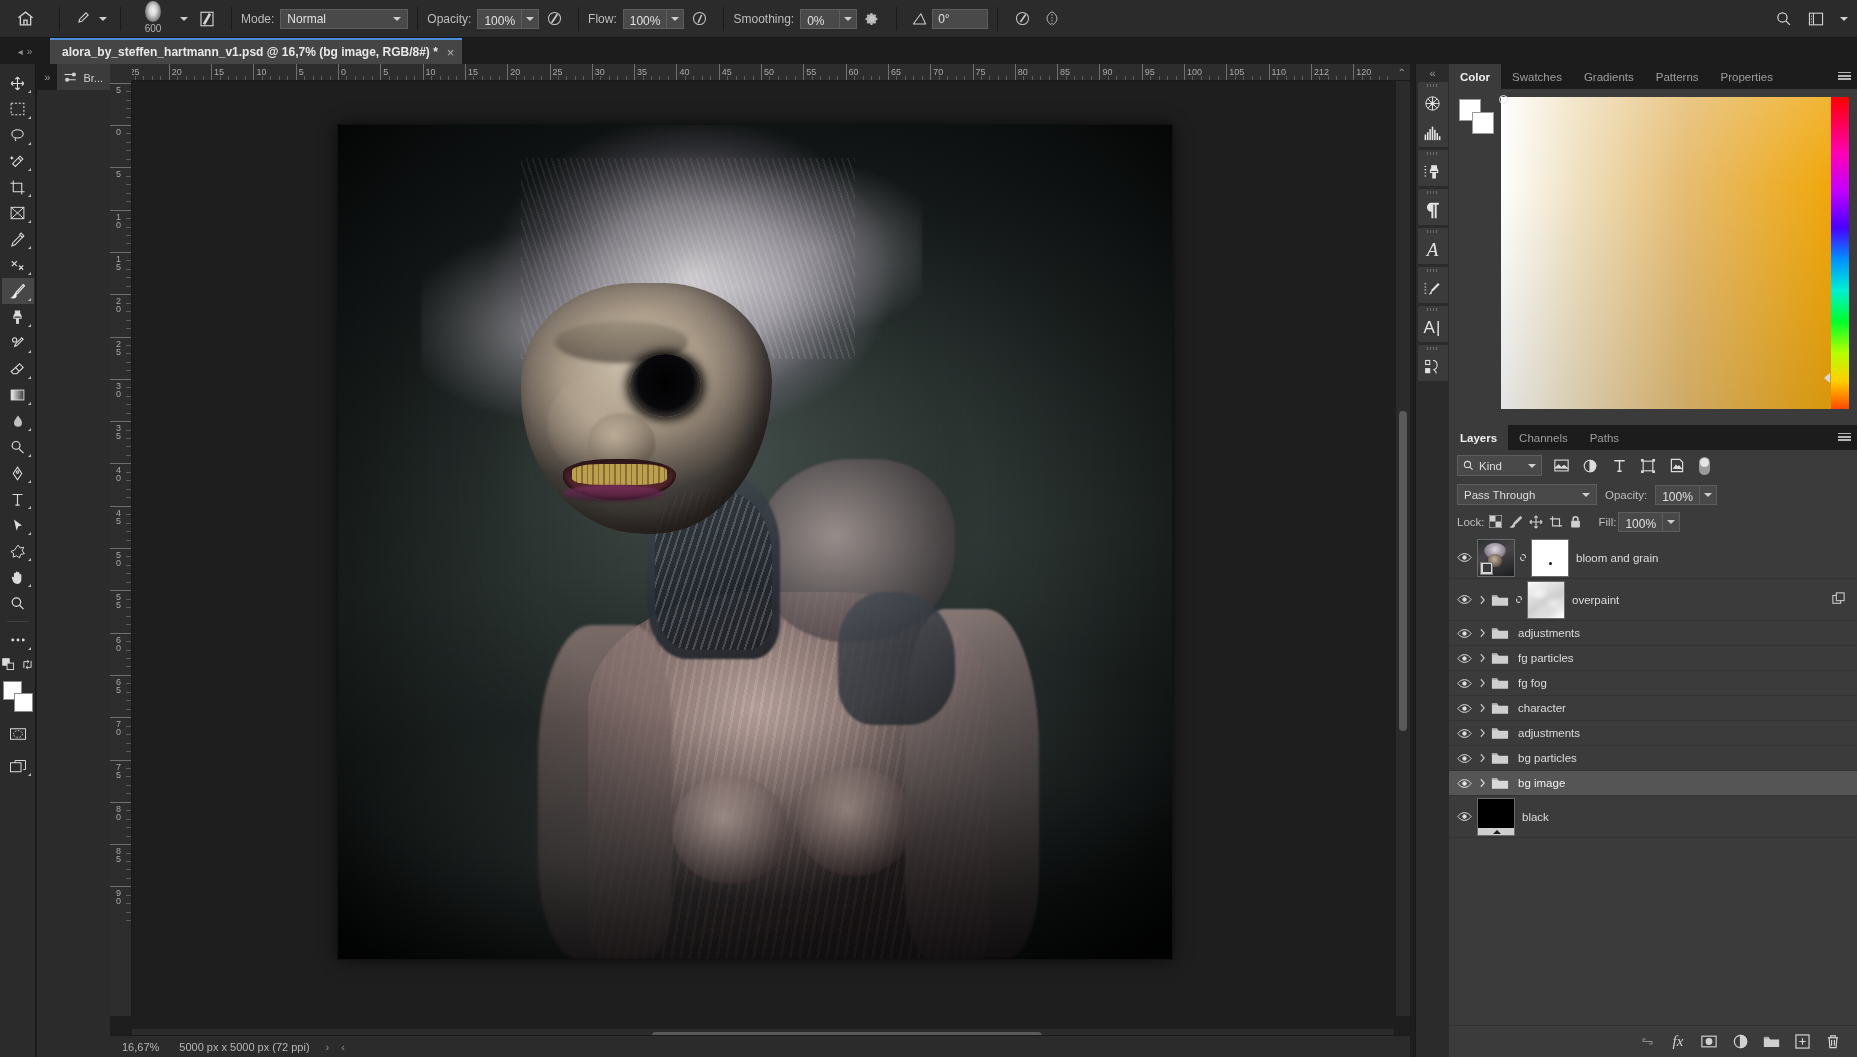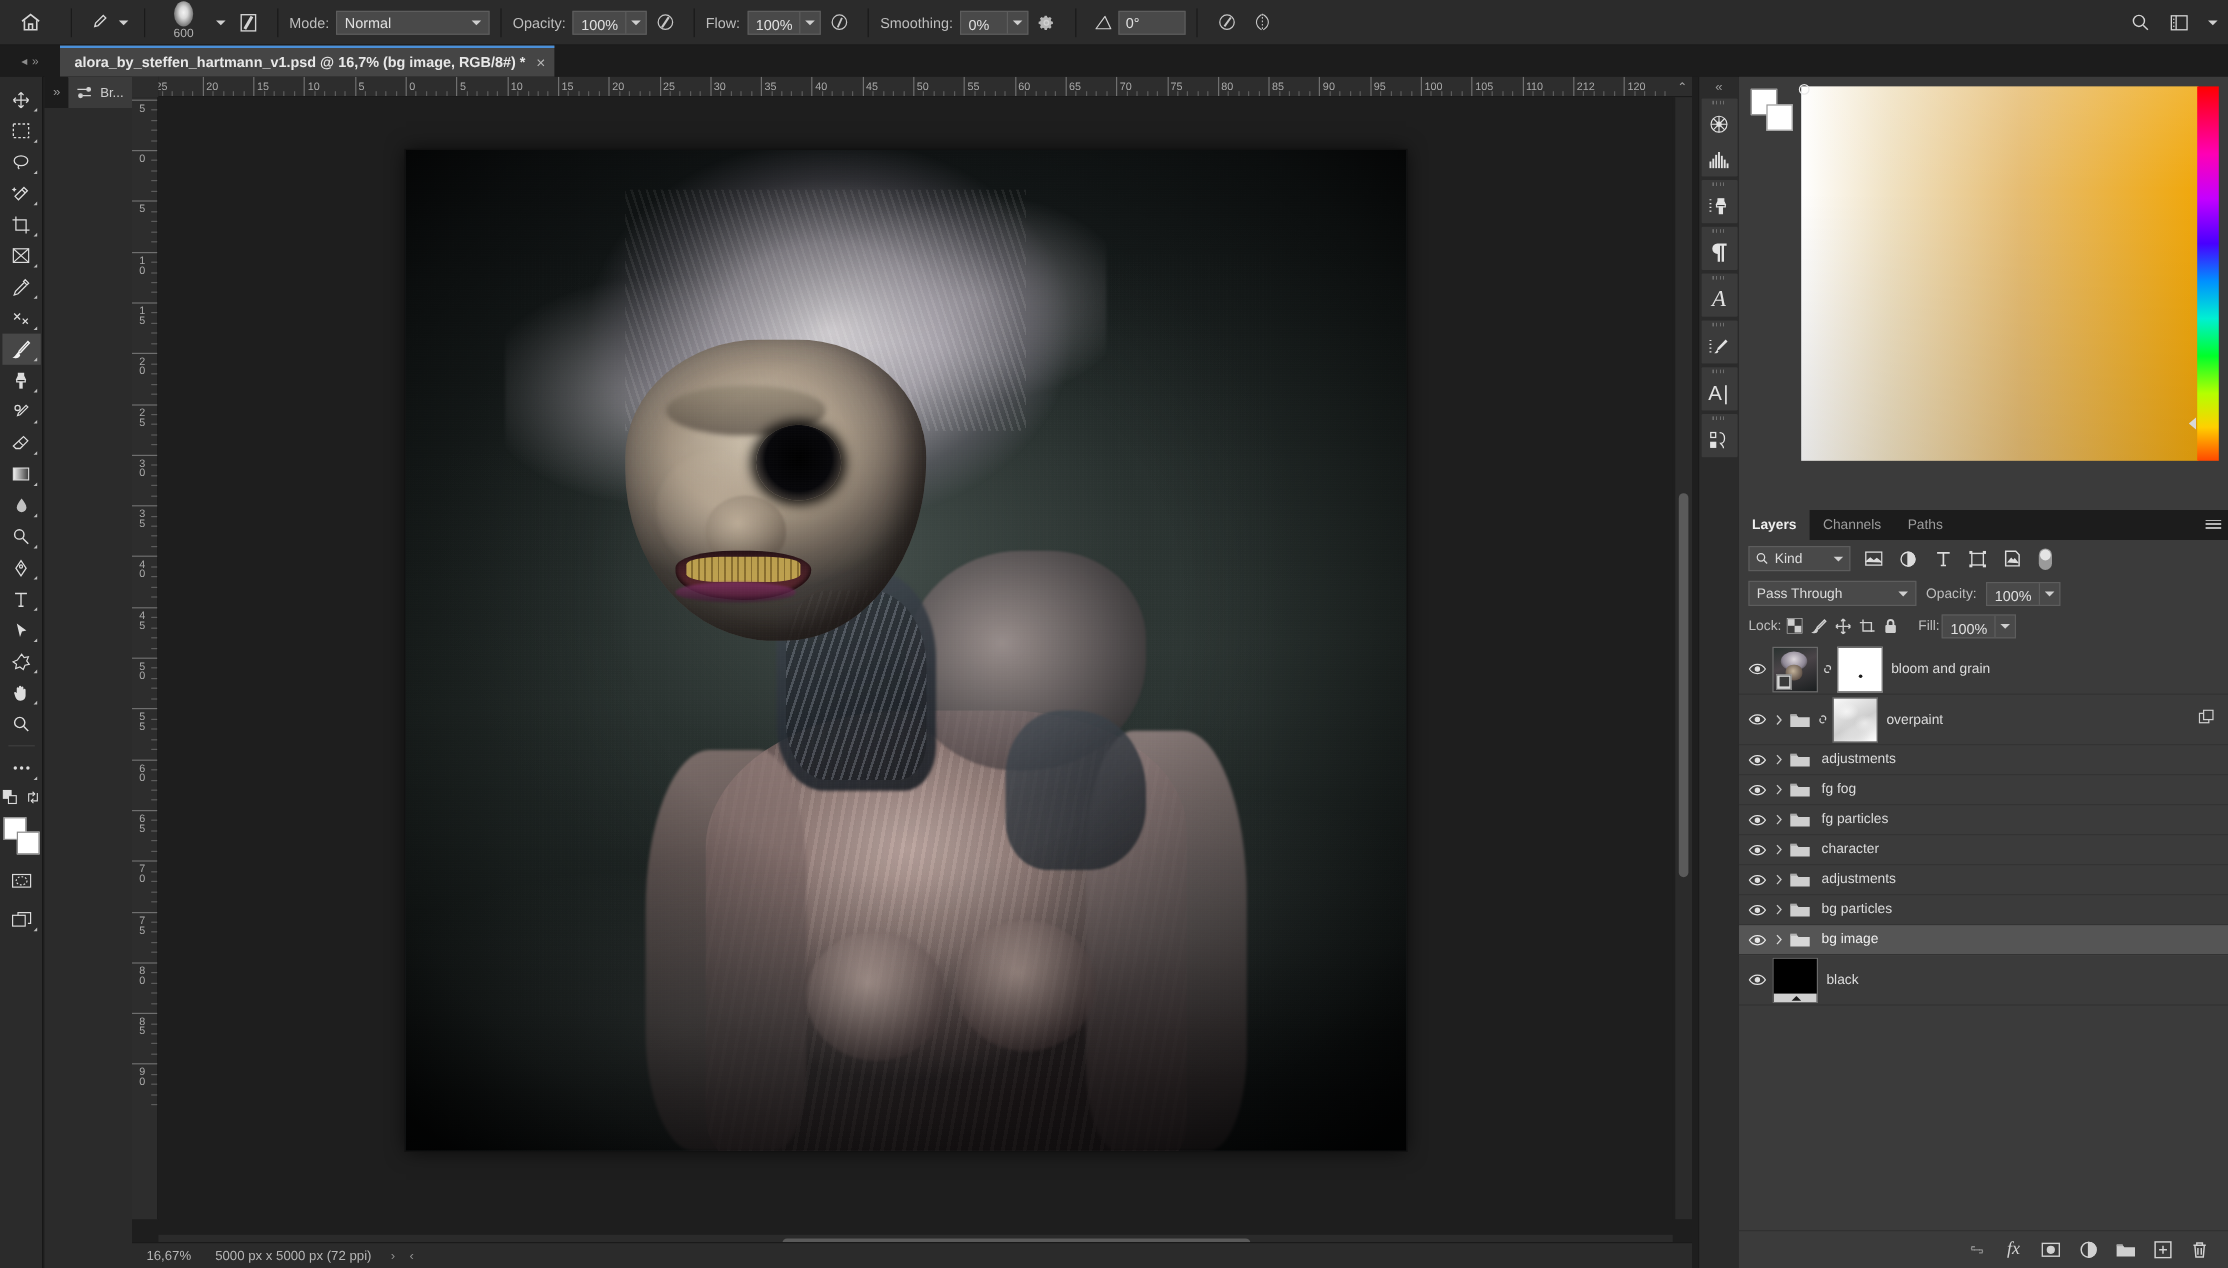--- a/index.html
+++ b/index.html
@@ -1180,20 +1180,40 @@
             <rect x="2" y="13" width="5" height="5" fill="#e2e2e2"></rect>
           <path d="M11 3c4 0 5 3 5 6s-2 5-4 5c1.5 2 3 2.5 3 5"></path>
         </svg>
       </div>
     </div>
   </div>
 
   <div id="right-panels">
 
     <div id="color-panel">
+      <div class="panel-tabs">
+        <div class="ptab active">
+            <span>Color</span>
+          </div>
+        <div class="ptab">
+            <span>Swatches</span>
+          </div>
+        <div class="ptab">
+            <span>Gradients</span>
+          </div>
+        <div class="ptab">
+            <span>Patterns</span>
+          </div>
+        <div class="ptab">
+            <span>Properties</span>
+          </div>
+        <div class="panel-menu">
+            <div class="pm-bars"></div>
+          </div>
+      </div>
       <div id="color-body">
         <div id="color-swatches">
           <div id="cp-fg"></div>
           <div id="cp-bg"></div>
         </div>
         <div id="color-field">
           <div id="color-field-shade"></div>
           <div id="color-picker-ring"></div>
         </div>
         <div id="hue-strip"></div>
@@ -1416,41 +1436,41 @@
               <svg width="7" height="10" viewBox="0 0 8 12" fill="none" stroke="#c4c4c4" stroke-width="1.4">
                 <path d="M2 1.5L6 6l-4 4.5"></path>
               </svg>
             </div>
           <div class="folder-ico">
               <svg width="18" height="14" viewBox="0 0 20 15">
                 <path d="M1 3h6l1.6 2H19v9H1z" fill="#cfcfcf"></path>
                 <rect x="1" y="2" width="6" height="2" fill="#a9a9a9"></rect>
               </svg>
             </div>
-          <span class="layer-name">fg fog</span>
+          <span class="layer-name">fg particles</span>
         </div>
         <div class="layer-row">
           <div class="eye">
               <svg width="15" height="11" viewBox="0 0 18 12" fill="none" stroke="#e0e0e0" stroke-width="1.2">
                 <path d="M1 6s3-4.6 8-4.6S17 6 17 6s-3 4.6-8 4.6S1 6 1 6z"></path>
                 <circle cx="9" cy="6" r="2.1" fill="#e0e0e0"></circle>
               </svg>
             </div>
           <div class="disclose">
               <svg width="7" height="10" viewBox="0 0 8 12" fill="none" stroke="#c4c4c4" stroke-width="1.4">
                 <path d="M2 1.5L6 6l-4 4.5"></path>
               </svg>
             </div>
           <div class="folder-ico">
               <svg width="18" height="14" viewBox="0 0 20 15">
                 <path d="M1 3h6l1.6 2H19v9H1z" fill="#cfcfcf"></path>
                 <rect x="1" y="2" width="6" height="2" fill="#a9a9a9"></rect>
               </svg>
             </div>
-          <span class="layer-name">fg particles</span>
+          <span class="layer-name">fg fog</span>
         </div>
         <div class="layer-row">
           <div class="eye">
               <svg width="15" height="11" viewBox="0 0 18 12" fill="none" stroke="#e0e0e0" stroke-width="1.2">
                 <path d="M1 6s3-4.6 8-4.6S17 6 17 6s-3 4.6-8 4.6S1 6 1 6z"></path>
                 <circle cx="9" cy="6" r="2.1" fill="#e0e0e0"></circle>
               </svg>
             </div>
           <div class="disclose">
               <svg width="7" height="10" viewBox="0 0 8 12" fill="none" stroke="#c4c4c4" stroke-width="1.4">

